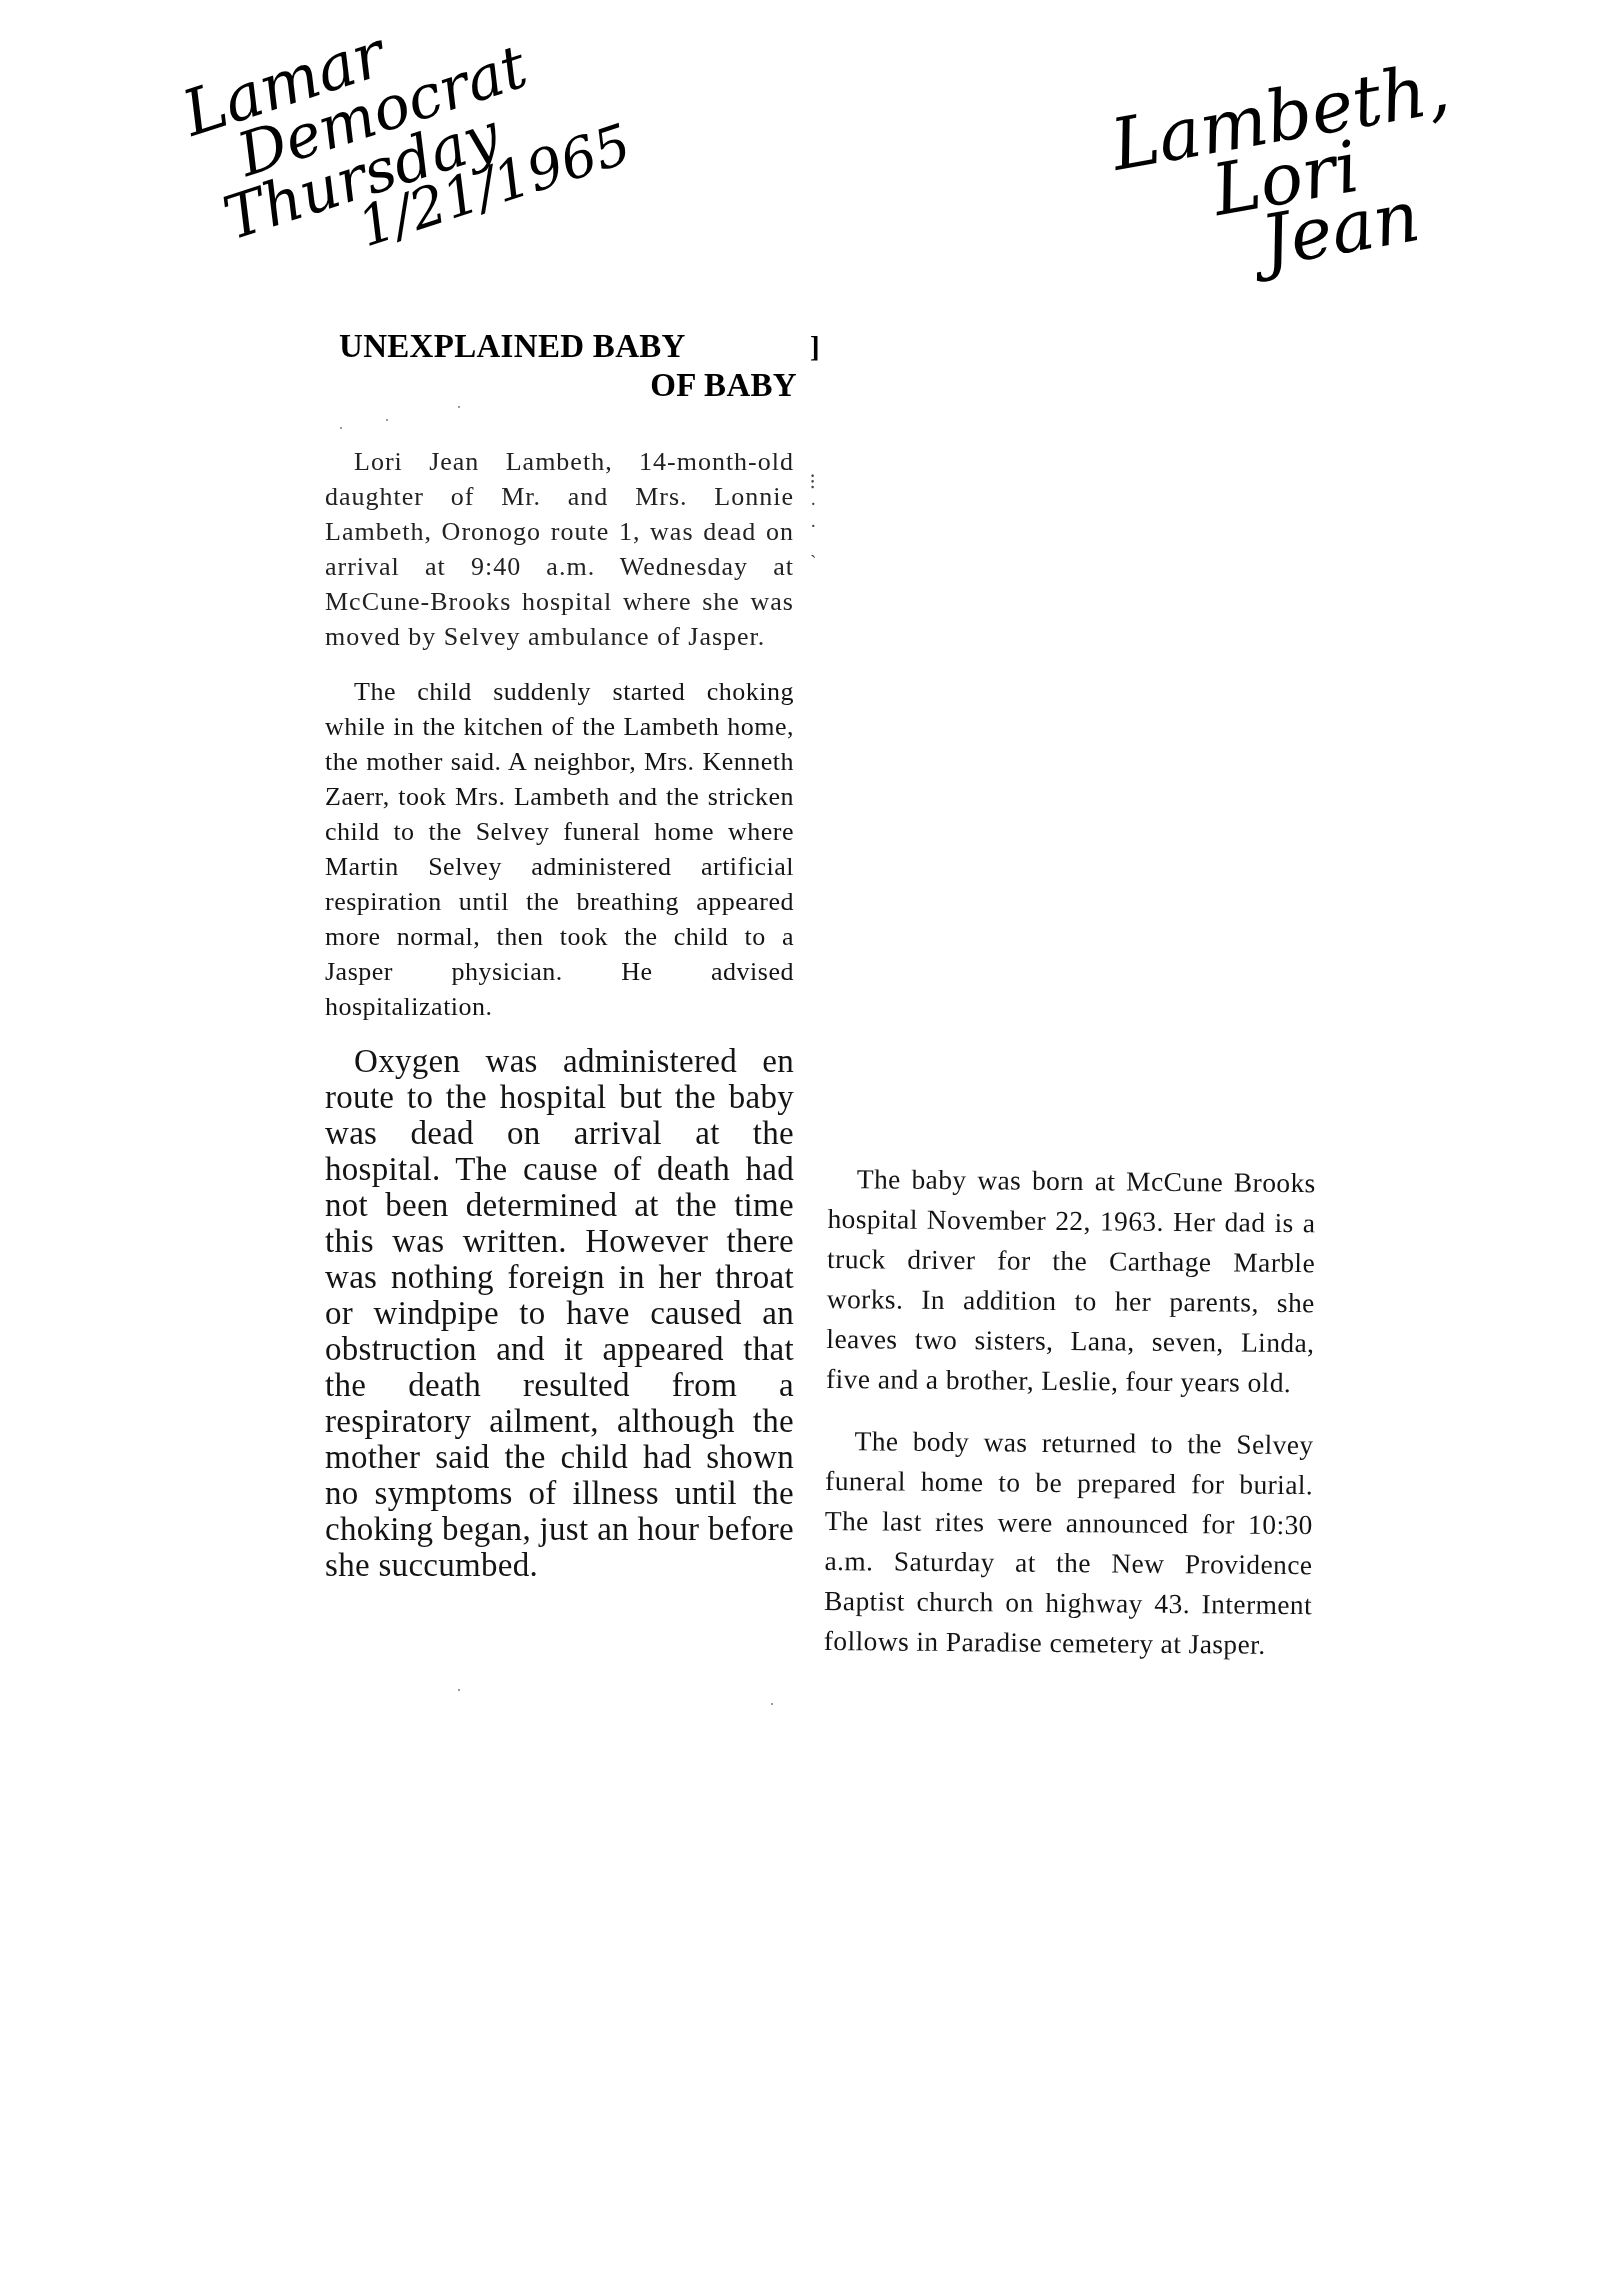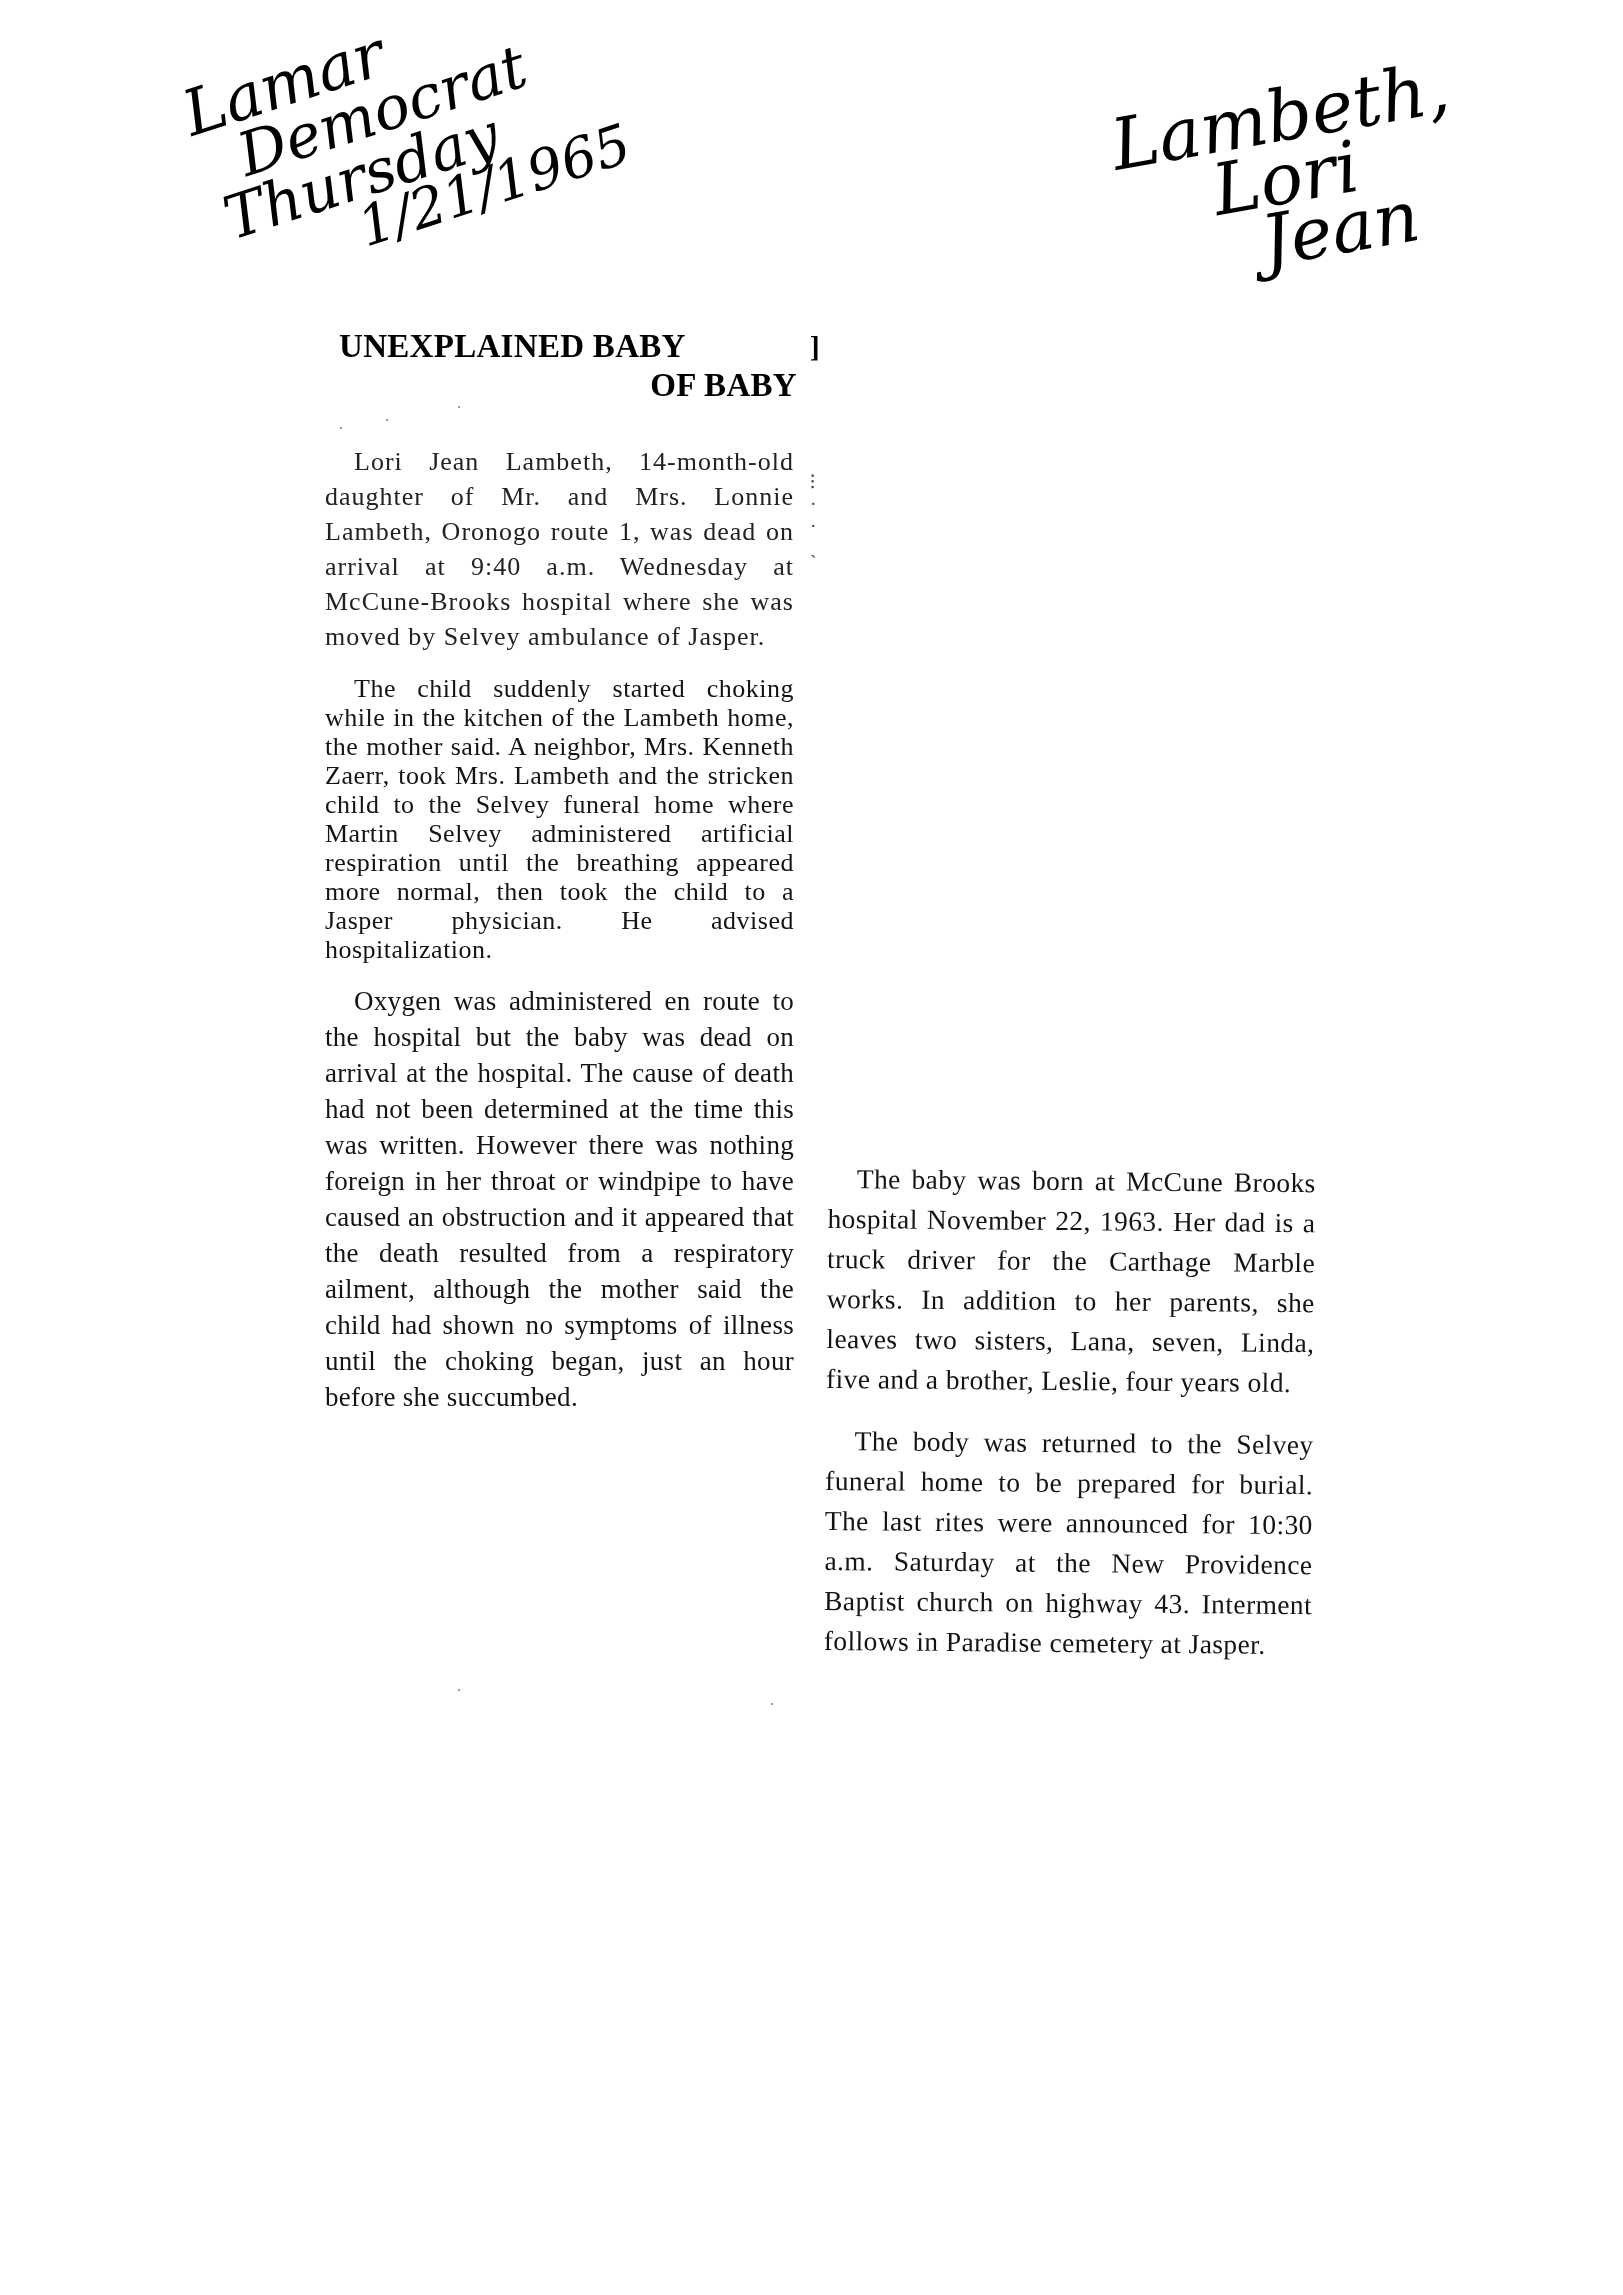--- a/index.html
+++ b/index.html
@@ -17,22 +17,22 @@
 
     .headline { position: absolute; left: 339px; top: 327px; width: 458px; font-family: "Liberation Serif", serif; font-weight: bold; font-size: 33px; line-height: 39px; color: #000; letter-spacing: 0.3px; }
     .headline .h1 { display: block; }
     .headline .h2 { display: block; text-align: right; padding-right: 0px; }
     .bracket-mark { position: absolute; left: 810px; top: 331px; font-family: "Liberation Serif", serif; font-weight: bold; font-size: 29px; color: #000; }
 
     .col { position: absolute; font-family: "DejaVu Serif", serif; color: #141414; }
     .col p { margin: 0 0 19.6px 0; text-align: justify; text-indent: 29px; }
     .col-left { left: 325px; top: 444px; width: 469px; font-size: 24px; line-height: 35px; }
     .col-left p.p1 { font-family: "Liberation Serif", serif; font-size: 26px; line-height: 35px; letter-spacing: 1px; color: #222; }
-    .col-left p.p2 { font-family: "Liberation Serif", serif; font-size: 26px; line-height: 29px; letter-spacing: 0.5px; }
-    .col-left p.p3 { font-family: "Liberation Serif", serif; font-size: 27px; line-height: 36px; letter-spacing: 0.3px; }
+    .col-left p.p2 { font-family: "Liberation Serif", serif; font-size: 26px; line-height: 35px; letter-spacing: 0.5px; }
+    .col-left p.p3 { font-family: "Liberation Serif", serif; font-size: 33px; line-height: 36px; letter-spacing: 0.3px; }
     .col-right { left: 828px; top: 1159px; width: 488px; font-family: "Liberation Serif", serif; font-size: 27.5px; line-height: 40px; letter-spacing: 0.4px; transform: rotate(0.5deg); transform-origin: left top; }
     .col-right p { margin-bottom: 22px; }
 
     .specks span { position: absolute; width: 2px; height: 2px; background: #777; border-radius: 50%; }
     .margin-marks { position: absolute; left: 810px; top: 471px; font-family: "Liberation Serif", serif; font-size: 19.6px; line-height: 22px; color: #444; }
   </style>
 </head>
 <body>
 
 <div class="hand hand-left">

